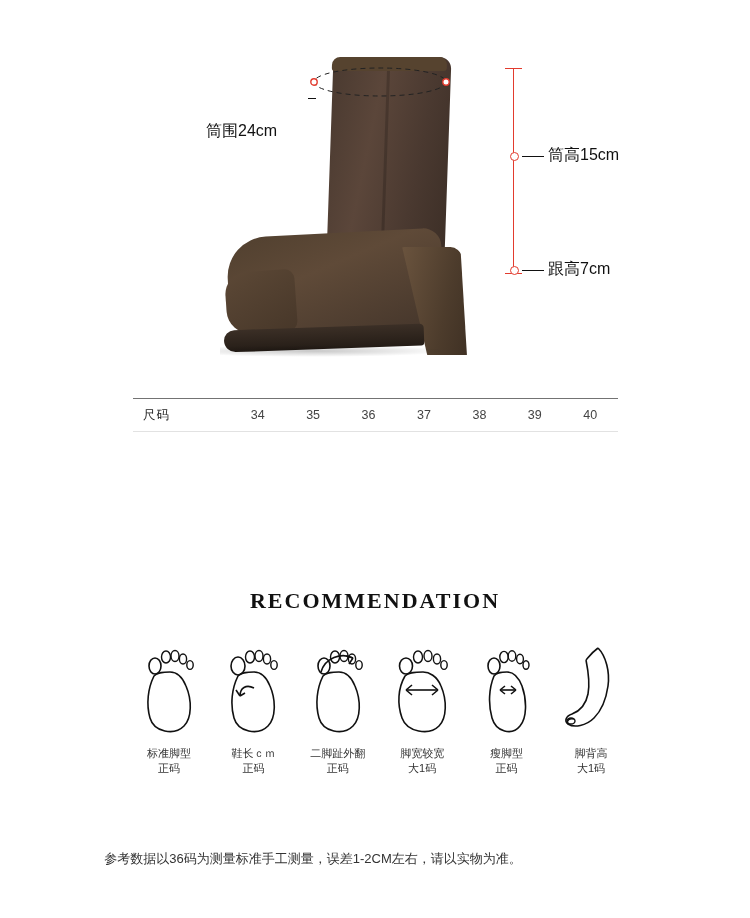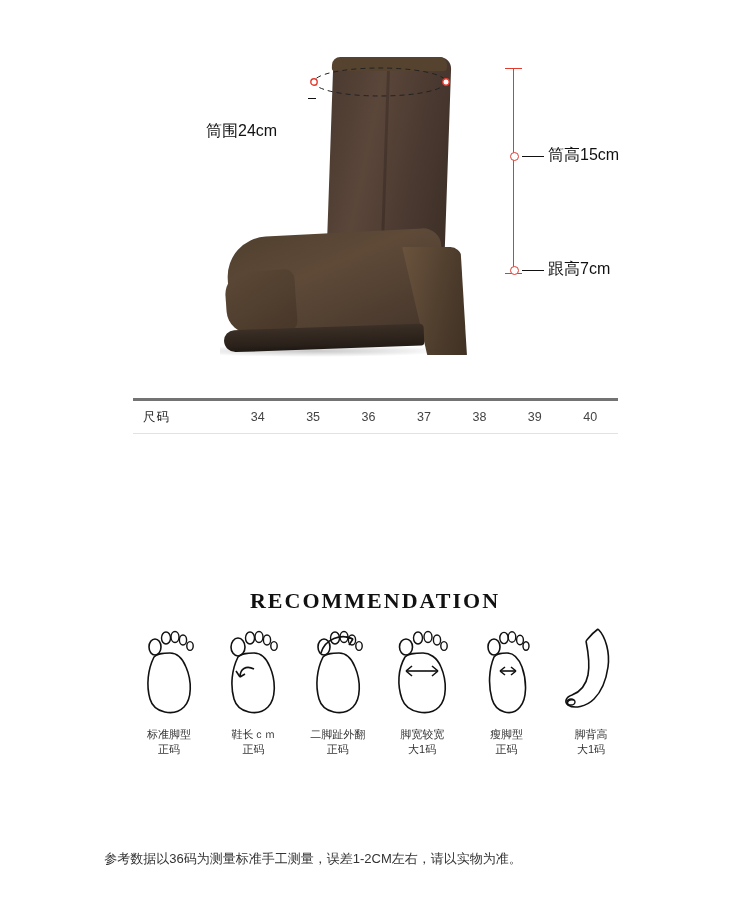--- a/index.html
+++ b/index.html
@@ -166,21 +166,21 @@
     border-collapse: collapse;
     font-size: 12.5px;
     color: #333;
   }
   .size-table td {
     border-bottom: 1px solid #e2e2e2;
     height: 30px;
     text-align: center;
     color: #444;
   }
-  .size-table tr:first-child td { border-top: 3px solid #737373; }
+  .size-table tr:first-child td { border-top: 1px solid #737373; }
   .size-table td.rowhead {
     text-align: left;
     padding-left: 10px;
     width: 86px;
     font-style: normal;
     letter-spacing: 1px;
     color: #222;
   }
 
   
@@ -191,21 +191,21 @@
     text-align: center;
     font-family: "Liberation Serif", serif;
     font-weight: bold;
     font-size: 22px;
     letter-spacing: 2px;
     color: #111;
   }
 
   .foot-row {
     position: absolute;
-    top: 621px;
+    top: 640px;
     left: 130px;
     width: 500px;
     display: flex;
     justify-content: space-between;
   }
   .foot-item {
     width: 78px;
     text-align: center;
   }
   .foot-art {

